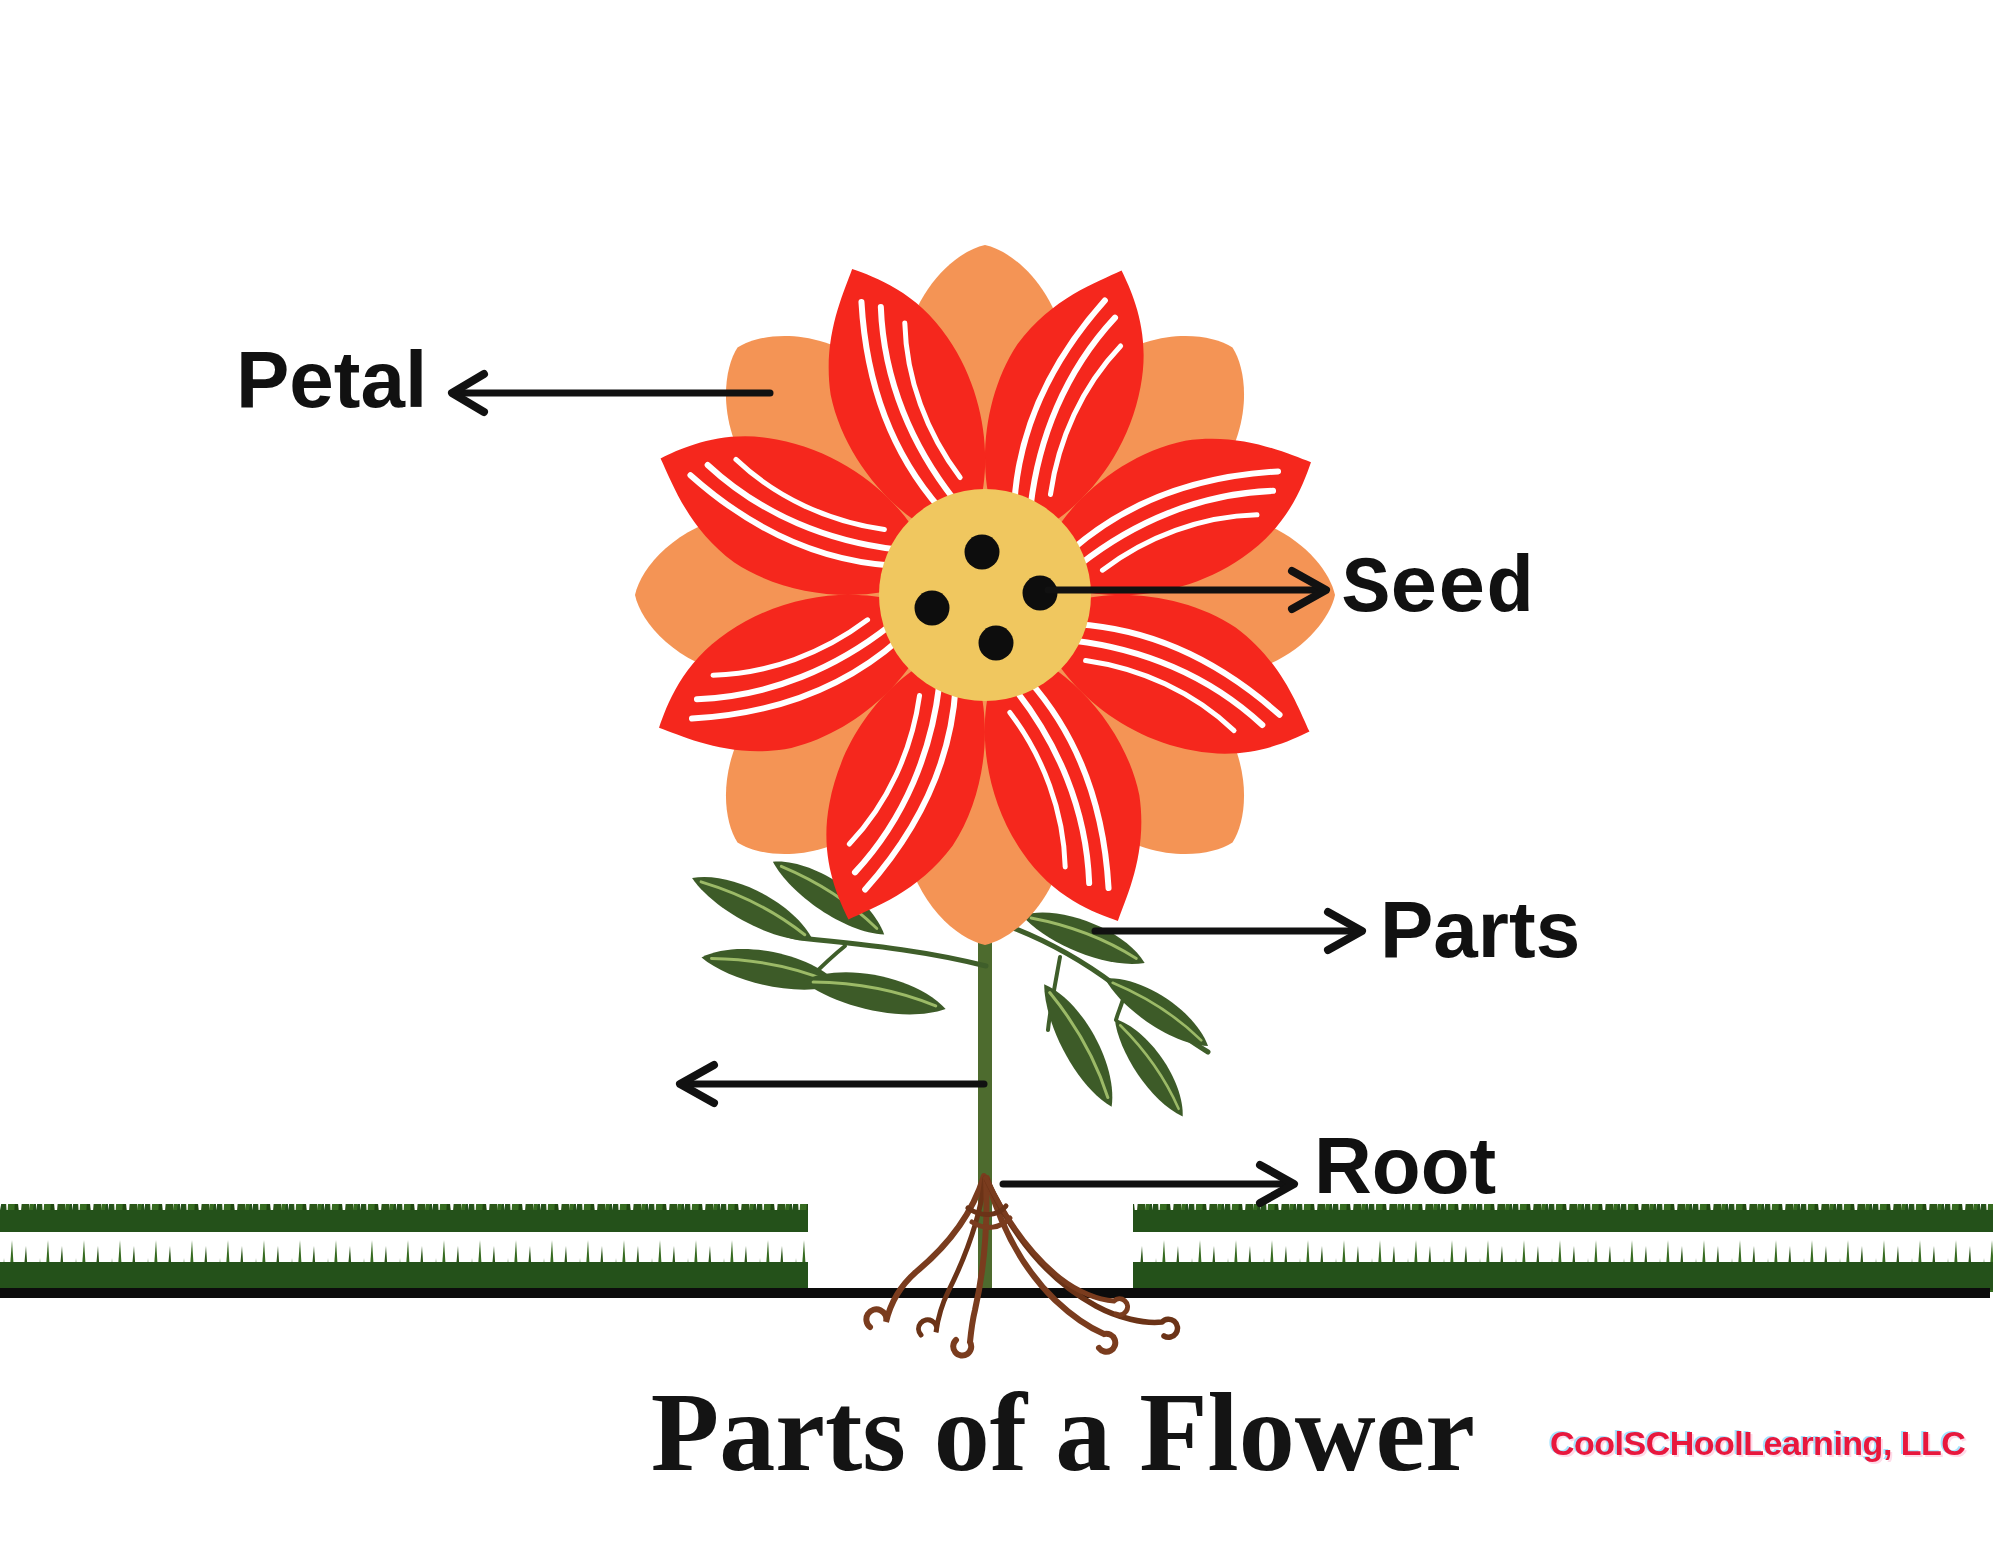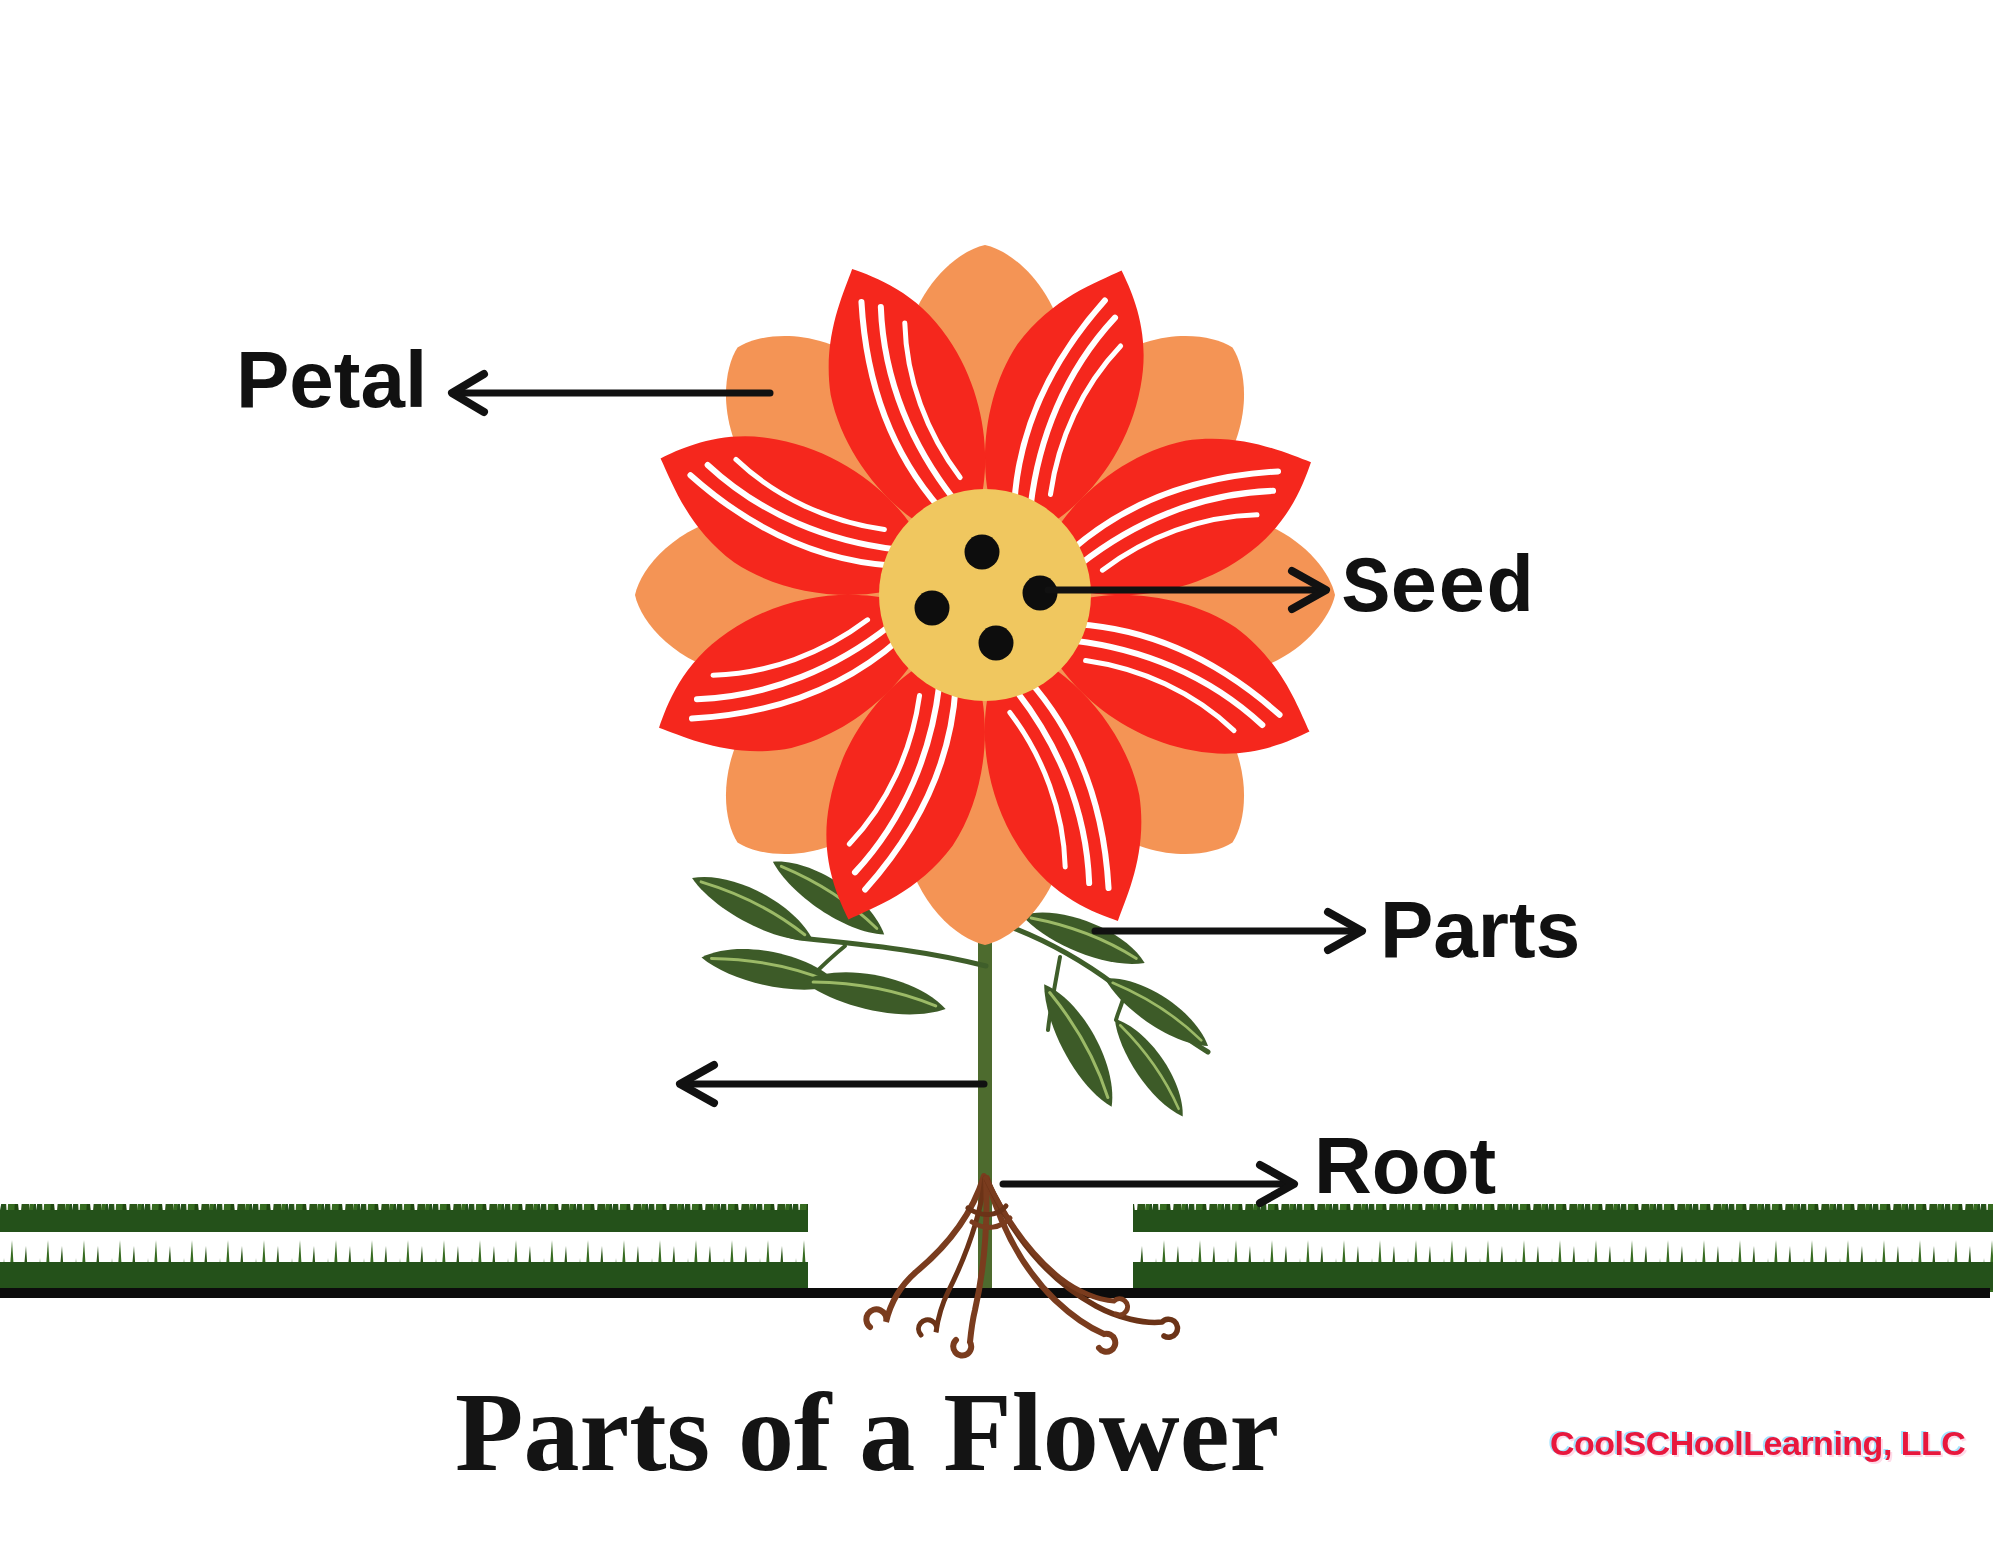--- a/index.html
+++ b/index.html
@@ -4,21 +4,21 @@
 <style>
   html,body{margin:0;padding:0;background:#ffffff;width:2000px;height:1545px;overflow:hidden;}
   .canvas{position:relative;width:1675px;height:1545px;background:#ffffff;font-family:"Liberation Sans",sans-serif;}
   .art{position:absolute;left:0;top:0;width:2000px;height:1545px;}
   .part-label{position:absolute;font-weight:700;font-size:80px;line-height:1.1;color:#111111;white-space:nowrap;}
   .lbl-petal{left:236px;top:336px;}
   .lbl-seed{left:1342px;top:546px;font-family:Liberation Mono, monospace;}
   .lbl-leaf{left:1380px;top:886px;}
   .lbl-stem{left:398px;top:1038px;}
   .lbl-root{left:1314px;top:1122px;}
-  .poster-title{position:absolute;left:455px;top:1368px;width:1020px;text-align:left;
+  .poster-title{position:absolute;left:455px;top:1368px;width:1020px;text-align:right;
     font-family:"Liberation Serif",serif;font-weight:700;font-size:112px;color:#141414;white-space:nowrap;}
   .credit{position:absolute;left:1520px;top:1424px;font-weight:700;font-size:34px;color:#e8173d;
     letter-spacing:-0.5px;white-space:nowrap;
     text-shadow:-2px -1px 0 rgba(90,205,255,0.55), 2px 2px 0 rgba(255,150,190,0.35);margin-left:30px;}
 </style>
 </head>
 <body>
 
 <div class="canvas">
 

